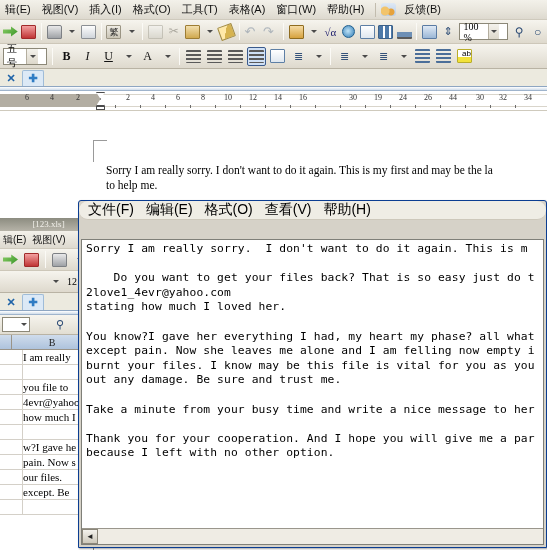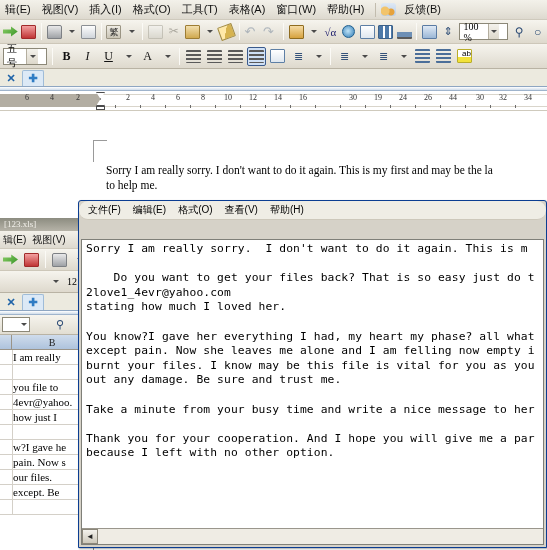--- a/index.html
+++ b/index.html
@@ -164,20 +164,21 @@
     font-family:"Liberation Serif", serif; font-size:11.5px; color:#000;
     line-height:15px; white-space:nowrap;
   }
   .doc-text .l2 { white-space:nowrap; }
 
   
   #excel {
     position:absolute; left:0; top:218px; width:94px; height:332px;
     background:#ffffff; overflow:hidden;
     border-right:1px solid #8d8d8d;
+    text-align:center;
   }
   .xl-title {
     height:13px; background:linear-gradient(to bottom,#8c8c80,#b6b3a8);
     color:#f2f0ea; font-size:9px; line-height:13px; padding-left:4px;
     font-family:"Liberation Serif",serif; white-space:nowrap; overflow:hidden;
   }
   .xl-menubar {
     height:18px; background:linear-gradient(to bottom,#f3f1ea,#ddd9cf);
     border-bottom:1px solid #cfcabd; display:flex; align-items:center;
     font-size:10px; color:#111; white-space:nowrap; overflow:hidden;
@@ -202,21 +203,21 @@
      display:flex; align-items:center; justify-content:flex-end; }
   .xl-colhdr { height:15px; display:flex; background:linear-gradient(to bottom,#f4f2ec,#d6d2c6);
      border-bottom:1px solid #9a9488; }
   .xl-colhdr .ch { border-right:1px solid #9a9488; font-size:10px; display:flex;
      align-items:center; justify-content:center; font-family:"Liberation Serif",serif; color:#222;}
   .xl-colhdr .ch.a { width:12px; background:linear-gradient(to bottom,#cfdcec,#aec3dc); }
   .xl-colhdr .ch.b { flex:1; background:linear-gradient(to bottom,#cfdcec,#aec3dc); }
   .xl-grid { position:relative; background:#fff; }
   .xl-row { height:15px; border-bottom:1px solid #d4d0c8; display:flex; align-items:center;
      font-family:"Liberation Serif",serif; font-size:11px; color:#000; white-space:nowrap;
-     overflow:hidden; padding-left:2px; }
+     overflow:hidden; padding-left:12px; }
   .xl-row .cellA { width:11px; border-right:1px solid #d4d0c8; height:15px; flex:none; }
 
   
   #notepad {
     position:absolute; left:78px; top:200px; width:469px; height:348px;
     background:#d6d2c8;
     border:1px solid #0b3d91;
     border-radius:3px 3px 0 0;
     box-shadow:1px 1px 2px rgba(0,0,0,.35);
     overflow:hidden;
@@ -232,21 +233,21 @@
     width:13px; height:13px; margin-right:4px; flex:none;
     background:linear-gradient(to bottom,#eef4fb 0%,#cfe0f2 60%,#b6cde8 100%);
     border:1px solid #5e82ad;
     border-radius:1px;
     position:relative;
   }
   .np-icon::after{ content:""; position:absolute; left:2px; top:3px; width:8px; height:1px;
      background:#7e97b8; box-shadow:0 3px 0 #7e97b8, 0 6px 0 #7e97b8; }
   .np-menubar {
     height:19px; background:#efedE5;
-    display:flex; align-items:center; font-size:10px; color:#000;
+    display:flex; align-items:center; font-size:14px; color:#000;
     padding-left:3px; white-space:nowrap;
     border-bottom:1px solid #cdc8bb;
     border-radius:9px;
   }
   .np-menubar .mi { padding:1px 6px; }
   .np-body {
     position:absolute; left:2px; top:38px; right:2px; bottom:2px;
     background:#ffffff; border:1px solid #7f7f78;
   }
   .np-text {
@@ -570,21 +571,21 @@
       <div class="xl-row">
           <span class="cellA"></span>
           <span>you file to</span>
         </div>
       <div class="xl-row">
           <span class="cellA"></span>
           <span>4evr@yahoo.</span>
         </div>
       <div class="xl-row">
           <span class="cellA"></span>
-          <span>how just I</span>
+          <span>how much I</span>
         </div>
       <div class="xl-row">
           <span class="cellA"></span>
           <span></span>
         </div>
       <div class="xl-row">
           <span class="cellA"></span>
           <span>w?I gave he</span>
         </div>
       <div class="xl-row">

